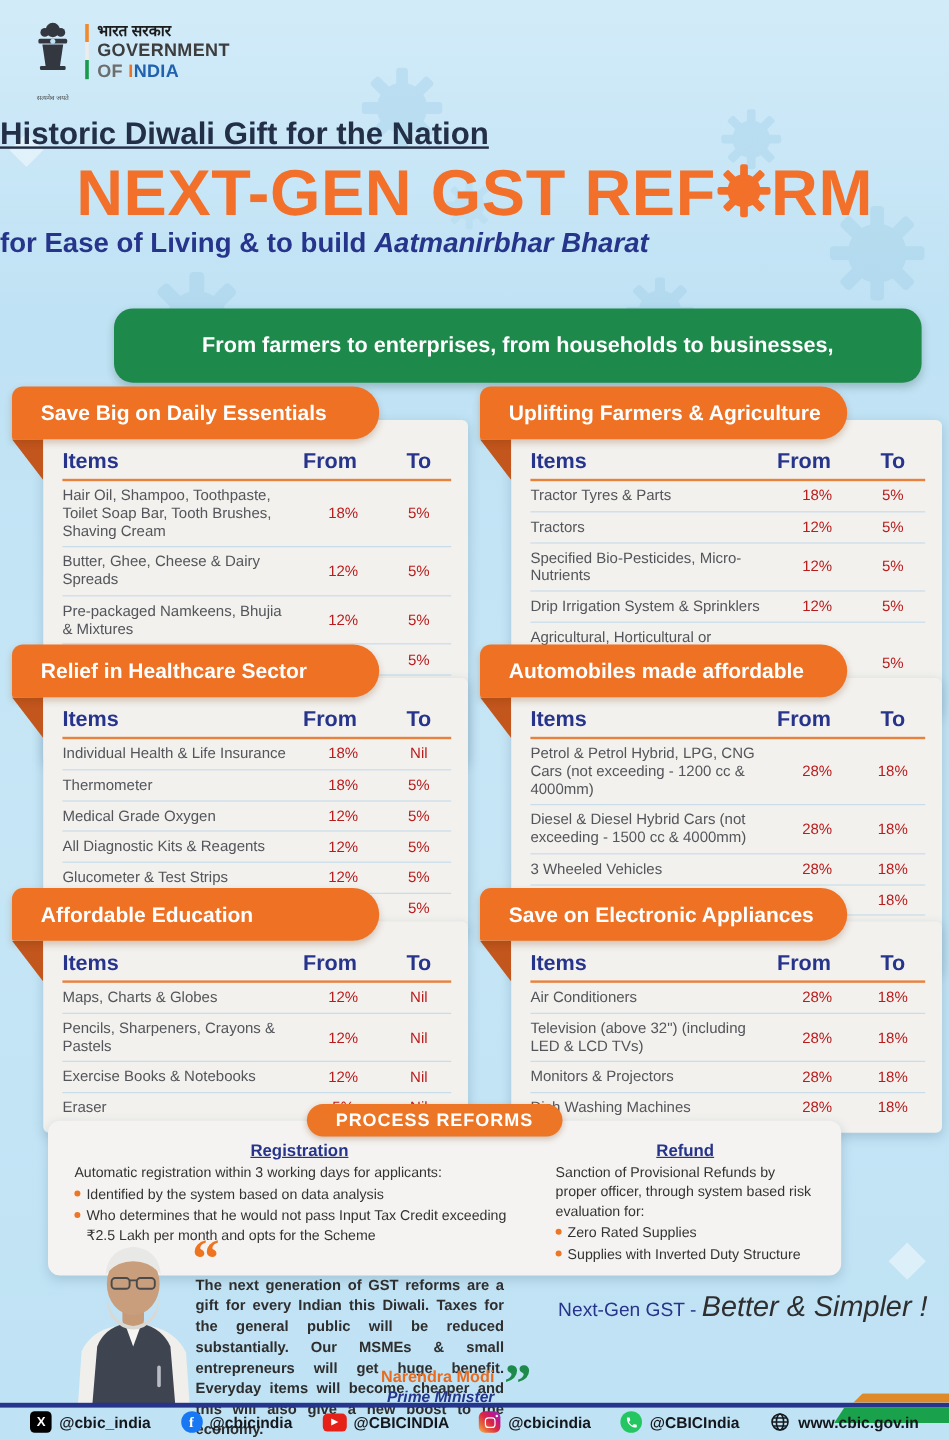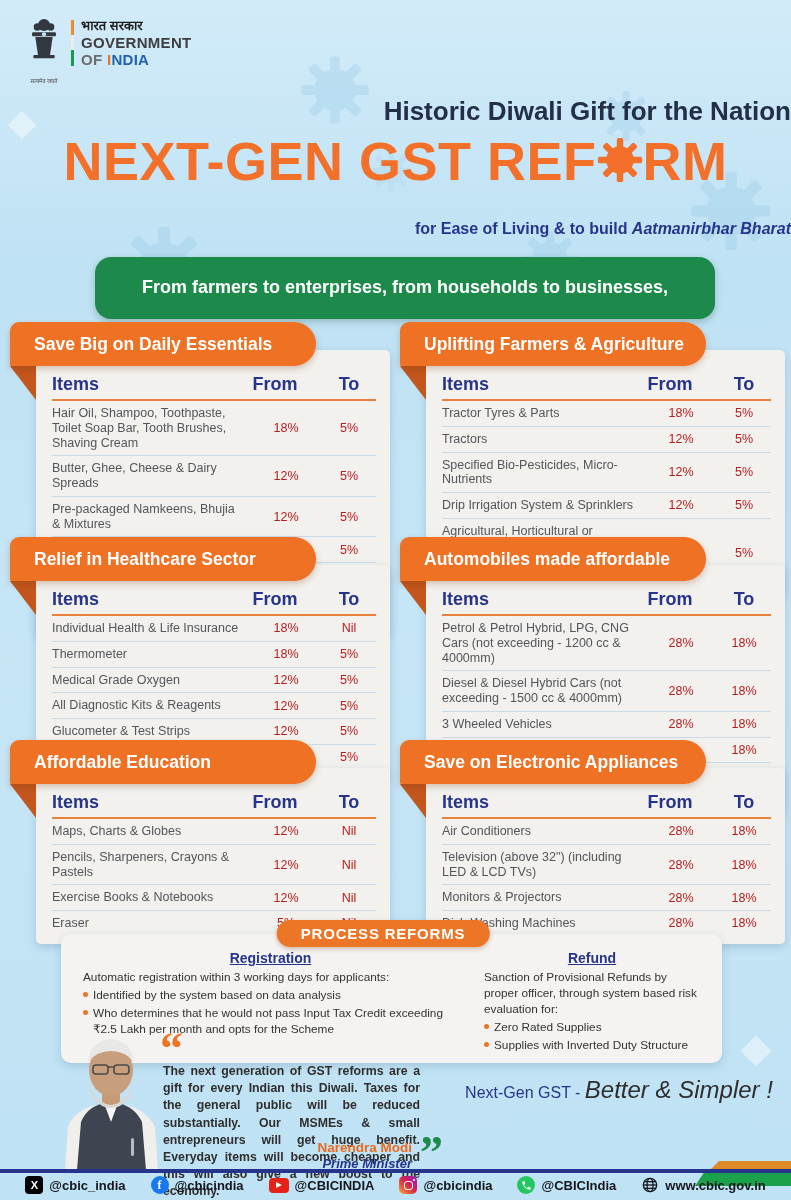--- a/index.html
+++ b/index.html
@@ -19,31 +19,31 @@
     background:linear-gradient(180deg,#f08a2e 0 33%,#ececec 33% 66%,#1a9a4d 66% 100%); }
   .gov-text { margin-top:5px; line-height:1.15; }
   .gov-text .l1 { font-size:13px; font-weight:bold; color:#1c1c1c; }
   .gov-text .l2 { font-size:15px; font-weight:bold; color:#3d3d3d; letter-spacing:.3px; }
   .gov-text .l3 { font-size:15px; font-weight:bold; letter-spacing:.3px; }
   .gov-text .of { color:#6d6d6d; }
   .gov-text .i-or { color:#e87425; }
   .gov-text .ndia { color:#2062ae; }
 
   
-  .title-sm { position:absolute; top:96px; width:100%; text-align:right;
-    font-size:26px; font-weight:bold; color:#232f47; }
+  .title-sm { position:absolute; top:96px; width:100%; text-align:left;
+    font-size:26px; font-weight:bold; color:#232f47;text-decoration:underline; }
   .title-main { position:absolute; top:130px; width:100%; text-align:center;
     font-size:54px; font-weight:800; color:#f3702a; letter-spacing:.5px; white-space:nowrap; }
   .title-gear { width:46px; height:46px; color:#f3702a; vertical-align:-3px; }
-  .subtitle { position:absolute; top:220px; width:100%; text-align:right;
-    font-size:16px; font-weight:bold; color:#27348b; }
+  .subtitle { position:absolute; top:189px; width:100%; text-align:left;
+    font-size:23px; font-weight:bold; color:#27348b; }
   .subtitle .it { font-style:italic; }
 
   
-  .banner { position:absolute; top:257px; left:95px; width:620px; height:62px;
+  .banner { position:absolute; top:257px; left:95px; width:673px; height:62px;
     background:#1d8a4b; border-radius:16px; display:flex; flex-direction:column;
     align-items:center; justify-content:center; color:#fff; font-weight:bold;
     font-size:18px; line-height:1.4; box-shadow:0 3px 7px rgba(20,60,40,.25); }
 
   
   .card { position:absolute; }
   .card .tab { position:absolute; top:0; left:0; width:306px; height:44px; z-index:2;
     background:#ee7124; border-radius:10px 24px 24px 2px; display:flex; align-items:center;
     padding-left:24px; color:#fff; font-weight:bold; font-size:17.5px; white-space:nowrap;
     box-shadow:0 3px 6px rgba(120,50,0,.25); }
@@ -56,21 +56,21 @@
   .thead div { font-size:18px; font-weight:bold; color:#27348b; }
   .c-item { flex:1; padding-right:6px; }
   .c-from { width:72px; text-align:center; }
   .c-to   { width:54px; text-align:center; }
   .trow { display:flex; align-items:center; padding:5px 0; border-bottom:1px solid #c9dcea; }
   .trow:last-child { border-bottom:none; }
   .trow .c-item { font-size:12.5px; color:#54555a; line-height:1.18; }
   .trow .c-from, .trow .c-to { font-size:12.5px; color:#b91c1c; }
 
   
-  .process { position:absolute; top:920px; left:44px; width:678px;padding-left:17px; }
+  .process { position:absolute; top:920px; left:23px; width:678px;padding-left:17px; }
   .pr-pill { position:absolute; top:0; left:50%; transform:translateX(-50%); z-index:2;
     background:#ed7626; color:#fff; font-weight:bold; font-size:15px; letter-spacing:.8px;
     padding:5px 24px; border-radius:999px; box-shadow:0 2px 5px rgba(120,50,0,.3); white-space:nowrap; }
   .pr-card { margin-top:14px; background:#f4f3f1; border-radius:10px; padding:16px 22px 9px;
     display:flex; gap:26px; box-shadow:0 3px 9px rgba(50,85,115,.2); }
   .pr-col1 { width:375px; }
   .pr-col2 { flex:1; }
   .pr-title { font-size:14px; font-weight:bold; color:#27348b; text-align:center;
     text-decoration:underline; margin-bottom:4px; }
   .pr-intro { font-size:11.8px; color:#333; line-height:1.35; }

